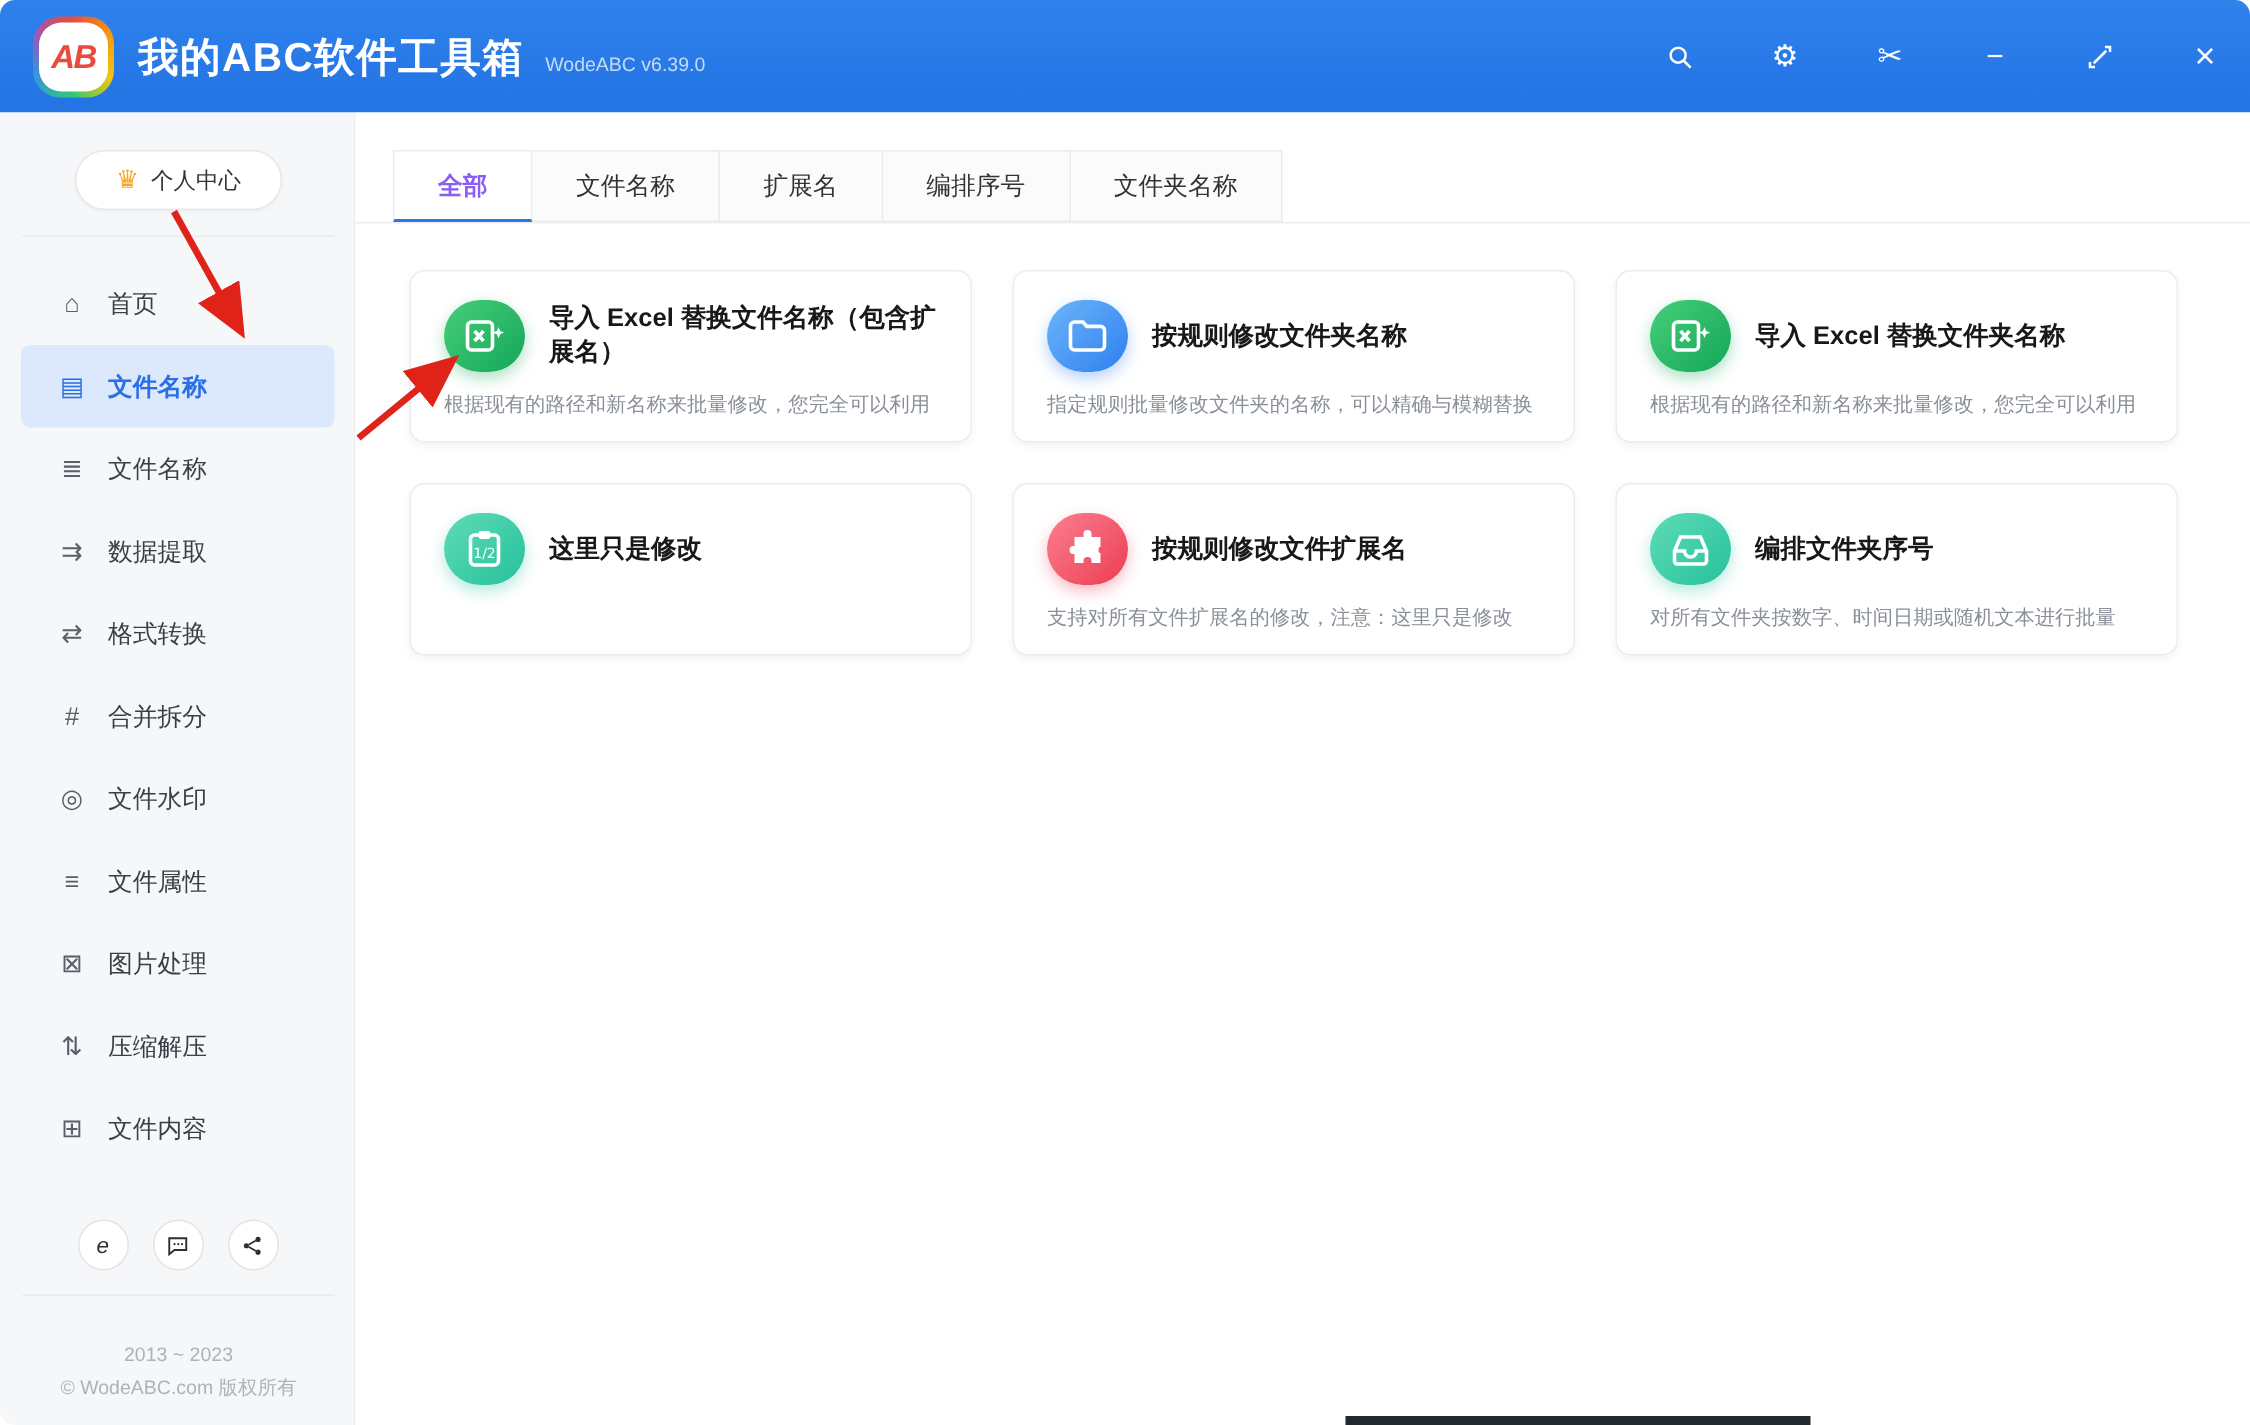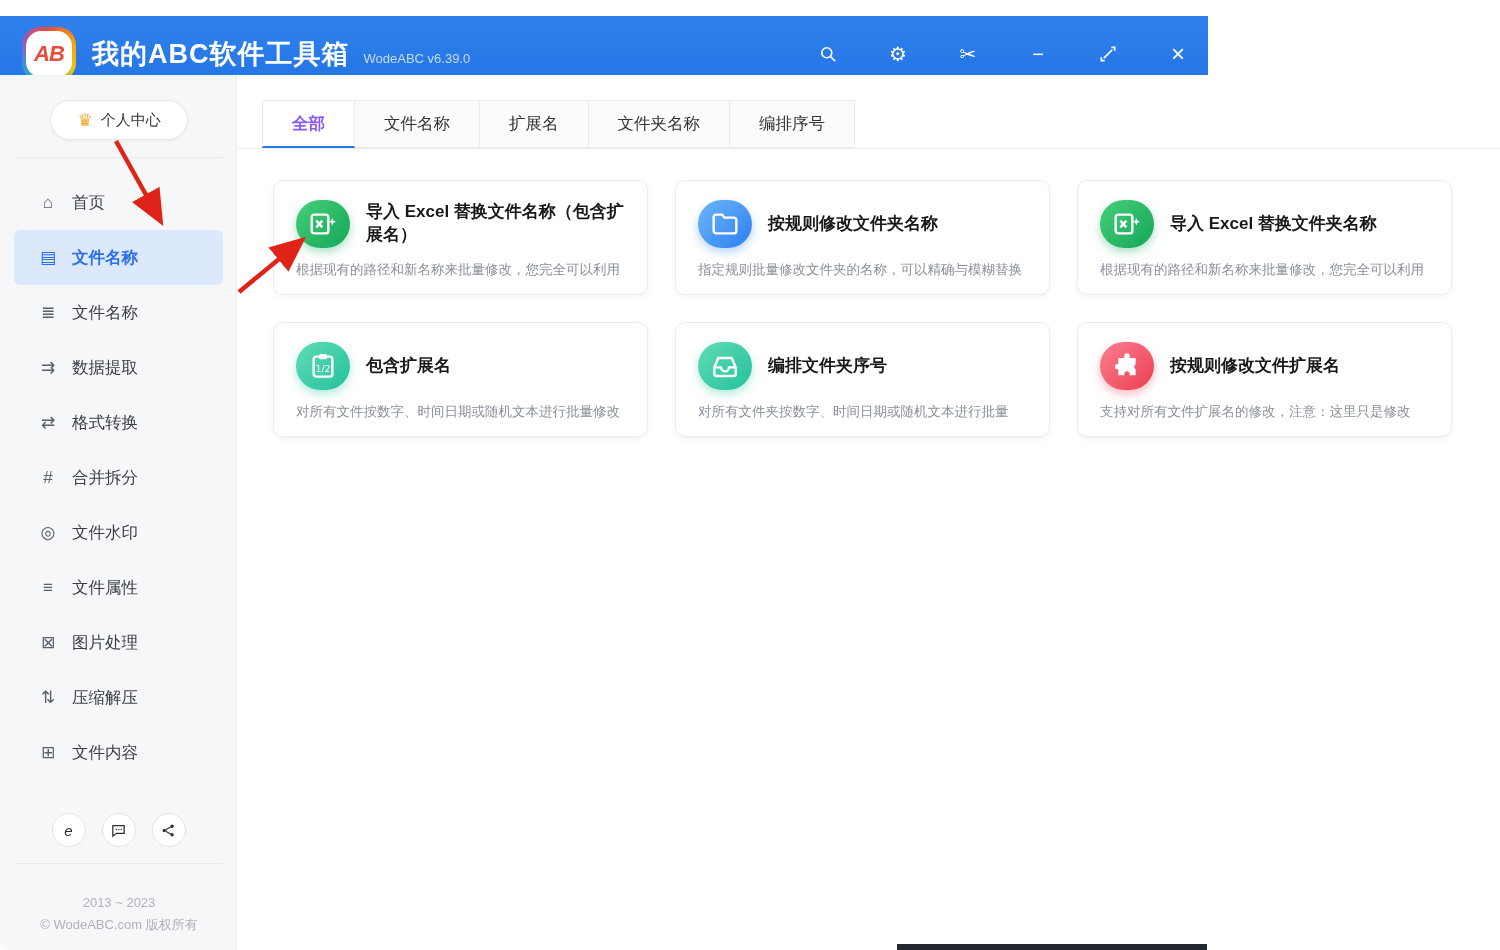--- a/index.html
+++ b/index.html
@@ -1,21 +1,21 @@
 <!DOCTYPE html>
 <html><head>
 <meta charset="utf-8">
 <style>
   * { margin:0; padding:0; box-sizing:border-box; }
   html,body { width:1500px; height:950px; font-family:"Liberation Sans","DejaVu Sans",sans-serif; background:#fff; }
   .window { position:relative; width:1500px; height:950px; border-radius:10px; overflow:hidden; background:#fff; }
 
   
-  .titlebar { position:absolute; left:0; top:0; width:1208px; height:75px;
-    background:linear-gradient(180deg,#2f82ec 0%,#2373e4 100%); display:flex; align-items:center;margin-top:16px; }
+  .titlebar { position:absolute; left:0; top:0; width:1500px; height:75px;
+    background:linear-gradient(180deg,#2f82ec 0%,#2373e4 100%); display:flex; align-items:center; }
   .logo { position:absolute; left:22px; top:11px; width:54px; height:54px; border-radius:18px;
     background:conic-gradient(#e74c3c,#f39c12,#f1c40f,#2ecc71,#3498db,#9b59b6,#e74c3c);
     display:flex; align-items:center; justify-content:center; }
   .logo-inner { width:46px; height:46px; border-radius:15px; background:#fff; display:flex; align-items:center; justify-content:center;
     font-weight:bold; font-size:22px; color:#2373e4; letter-spacing:-1px; }
   .logo-inner b { color:#e74c3c; font-style:italic; }
   .app-title { margin-left:92px; color:#fff; font-size:27px; font-weight:bold; letter-spacing:1px; }
   .app-version { margin-left:14px; color:rgba(255,255,255,.72); font-size:13px; margin-top:10px; }
   .tb-actions { position:absolute; right:18px; top:0; height:75px; display:flex; align-items:center; gap:46px; }
   .tb-icon { width:24px; height:24px; color:#fff; font-size:20px; line-height:24px; text-align:center; cursor:pointer; display:flex; align-items:center; justify-content:center; }
@@ -184,22 +184,22 @@
       <div>© WodeABC.com 版权所有</div>
     </div>
   </div>
 
   <div class="main">
     <div class="tabs-underline"></div>
     <div class="tabs">
       <div class="tab active">全部</div>
       <div class="tab">文件名称</div>
       <div class="tab">扩展名</div>
+      <div class="tab">编排序号</div>
       <div class="tab">文件夹名称</div>
-      <div class="tab">编排序号</div>
     </div>
 
     <div class="cards">
 
 
       <div class="card">
         <div class="card-head">
           <div class="card-icon ci-green">
             <svg viewBox="0 0 24 24">
                 <rect x="3.5" y="5" width="12.5" height="14" rx="2" fill="none" stroke="#fff" stroke-width="1.8"></rect>
@@ -240,48 +240,47 @@
 
       <div class="card">
         <div class="card-head">
           <div class="card-icon ci-teal">
             <svg viewBox="0 0 24 24">
                 <rect x="5" y="5" width="14" height="15" rx="2" fill="none" stroke="#fff" stroke-width="1.8"></rect>
                 <rect x="9" y="3" width="6" height="4" rx="1.2" fill="#fff"></rect>
                 <text x="12" y="16.5" font-size="7" fill="#fff" text-anchor="middle" font-family="DejaVu Sans, sans-serif">1/2</text>
               </svg>
           </div>
-          <div class="card-title">包含扩展名</div>
-        </div>
-        <div class="card-desc">对所有文件按数字、时间日期或随机文本进行批量修改</div>
+          <div class="card-title">这里只是修改</div>
+        </div>
+      </div>
+
+      <div class="card">
+        <div class="card-head">
+          <div class="card-icon ci-red">
+            <svg viewBox="0 0 24 24">
+                <path d="M10 4.5a2 2 0 014 0V6h4.5v4.5H19.5a2 2 0 000 4H18.5V19H14v-1a2 2 0 00-4 0v1H5.5v-4.5H5a2 2 0 010-4h.5V6H10z" fill="#fff"></path>
+              </svg>
+          </div>
+          <div class="card-title">按规则修改文件扩展名</div>
+        </div>
+        <div class="card-desc">支持对所有文件扩展名的修改，注意：这里只是修改</div>
       </div>
 
       <div class="card">
         <div class="card-head">
           <div class="card-icon ci-teal">
             <svg viewBox="0 0 24 24">
                 <path d="M4 13l3-7h10l3 7v5a1.5 1.5 0 01-1.5 1.5h-13A1.5 1.5 0 014 18z" fill="none" stroke="#fff" stroke-width="1.8"></path>
                 <path d="M4 13h5a3 3 0 006 0h5" fill="none" stroke="#fff" stroke-width="1.8"></path>
               </svg>
           </div>
           <div class="card-title">编排文件夹序号</div>
         </div>
         <div class="card-desc">对所有文件夹按数字、时间日期或随机文本进行批量</div>
-      </div>
-
-      <div class="card">
-        <div class="card-head">
-          <div class="card-icon ci-red">
-            <svg viewBox="0 0 24 24">
-                <path d="M10 4.5a2 2 0 014 0V6h4.5v4.5H19.5a2 2 0 000 4H18.5V19H14v-1a2 2 0 00-4 0v1H5.5v-4.5H5a2 2 0 010-4h.5V6H10z" fill="#fff"></path>
-              </svg>
-          </div>
-          <div class="card-title">按规则修改文件扩展名</div>
-        </div>
-        <div class="card-desc">支持对所有文件扩展名的修改，注意：这里只是修改</div>
       </div>
 
     </div>
   </div>
 
   <svg class="overlay" width="1500" height="950" viewBox="0 0 1500 950">
     <defs>
       <marker id="ah" markerWidth="9" markerHeight="8" refX="6.5" refY="3.5" orient="auto">
         <path d="M0 0L8 3.5L0 7z" fill="#e02318"></path>
       </marker>

